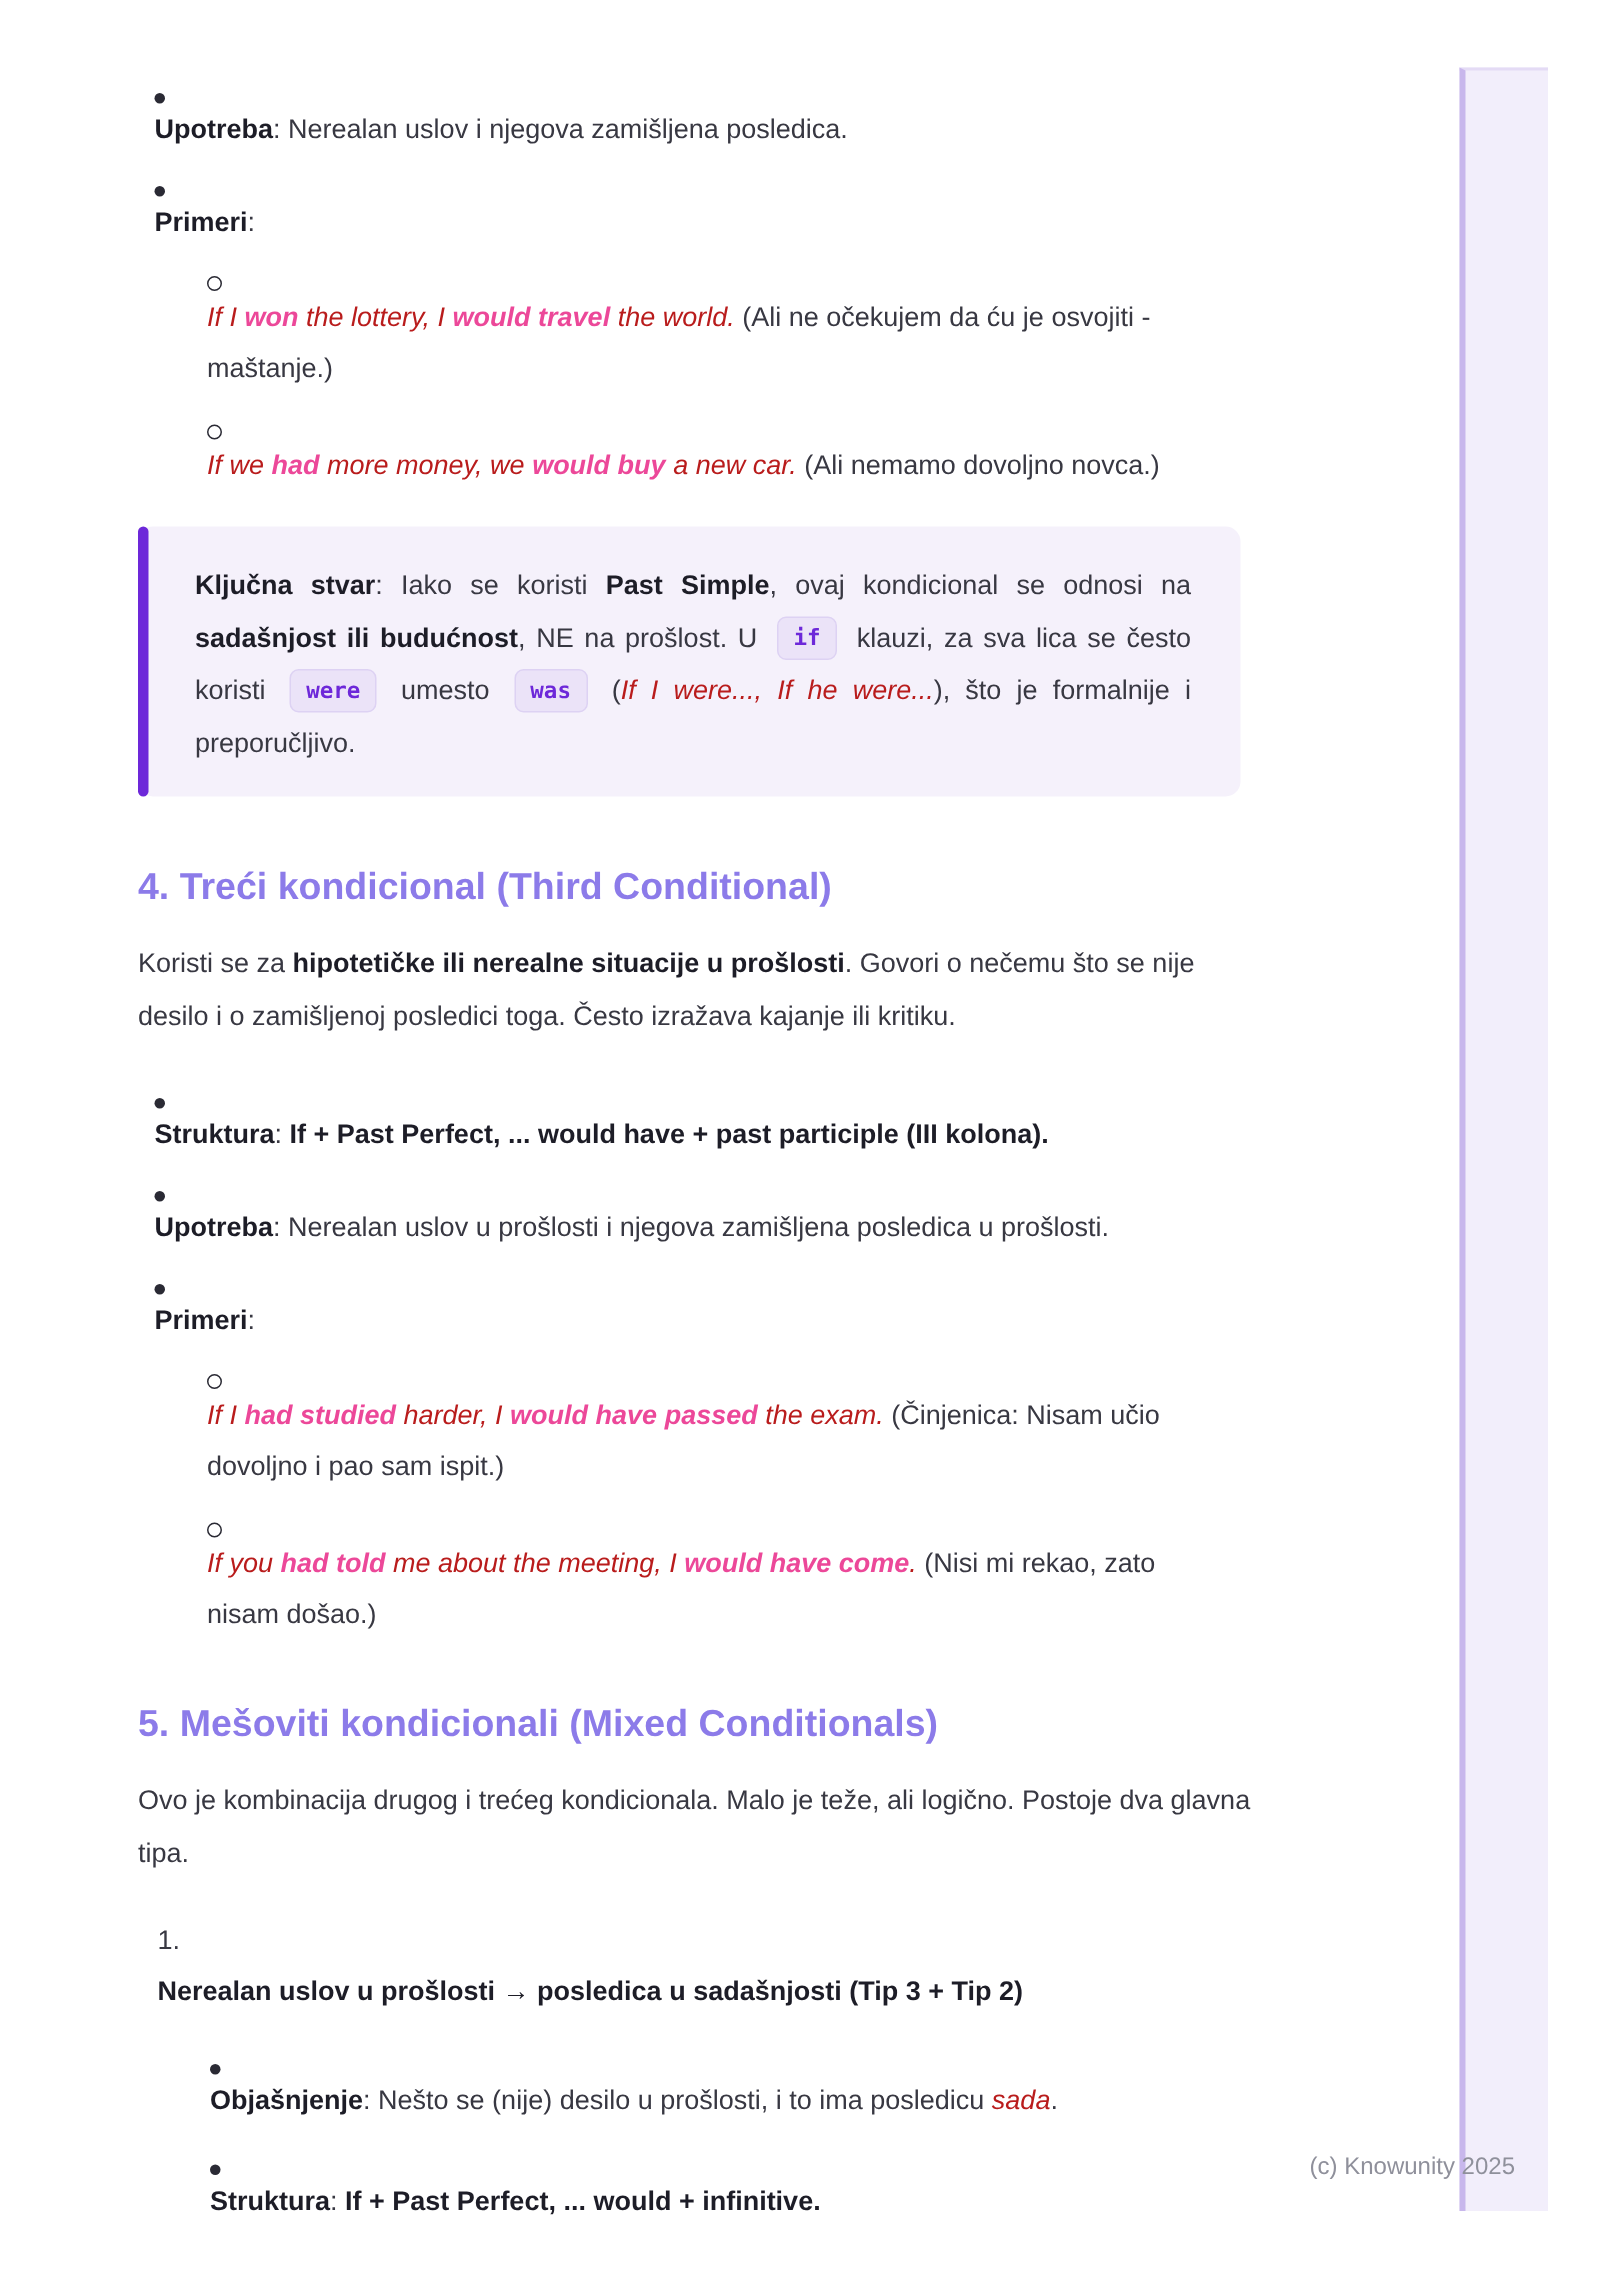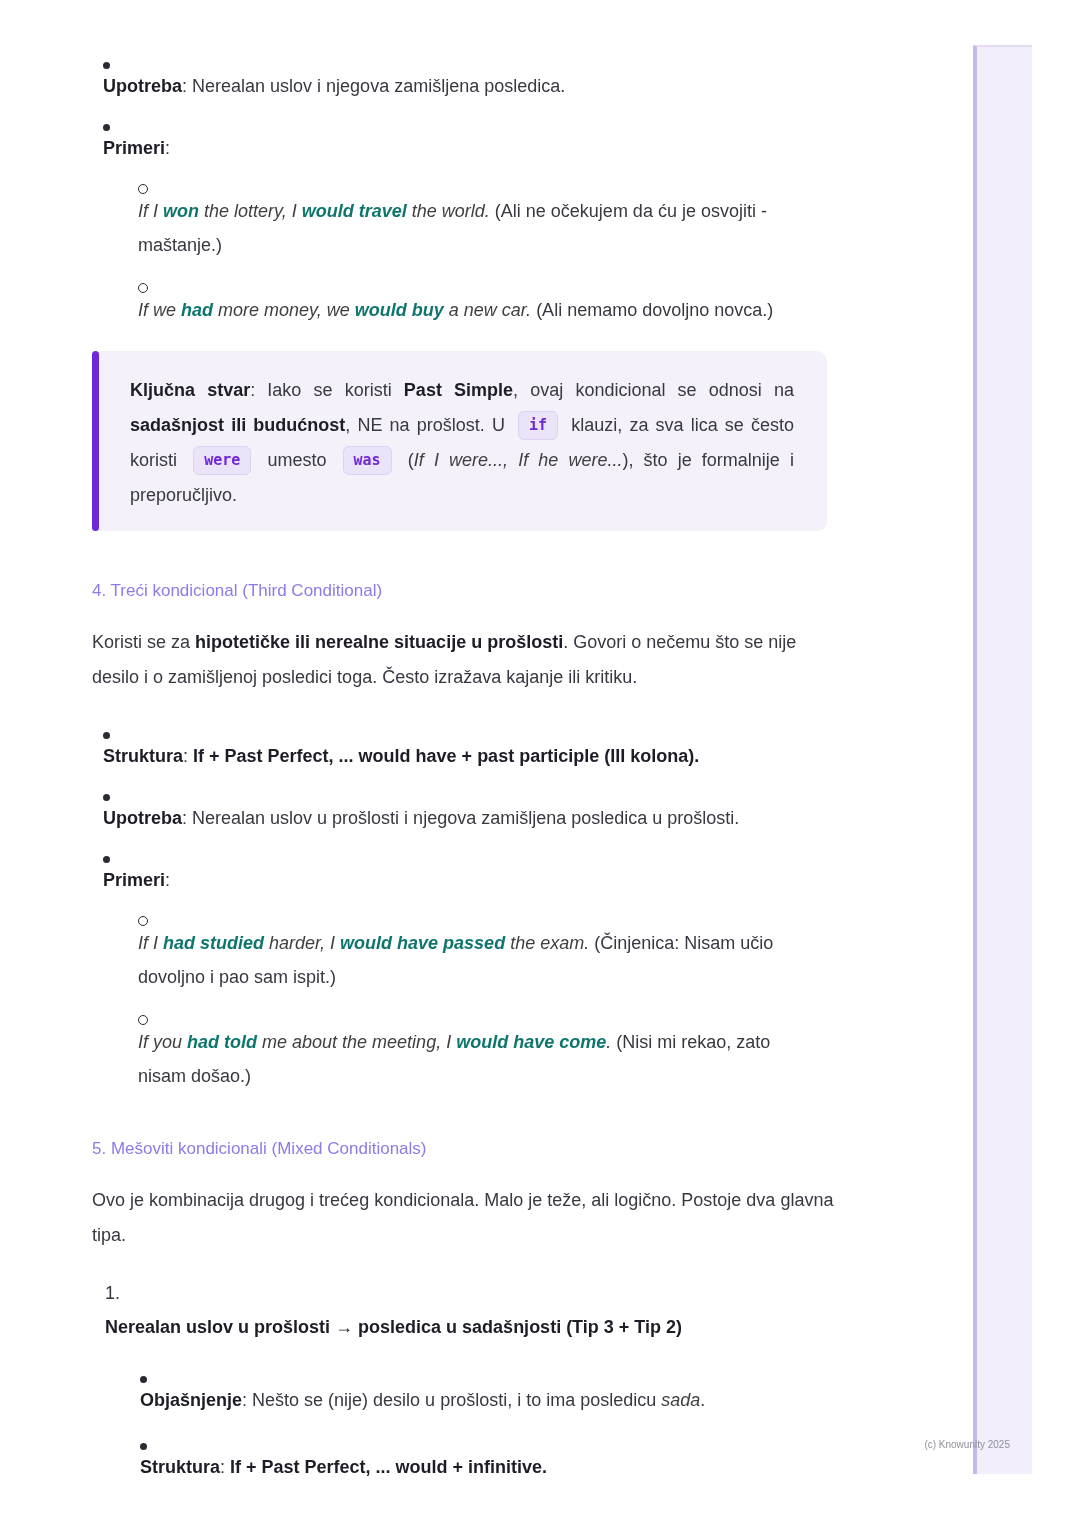--- a/index.html
+++ b/index.html
@@ -21,22 +21,22 @@
   .numbered{padding-left:13px;margin-bottom:18px;margin-top:0;}
   .marker{flex:0 0 auto;display:block;}
   .disc{width:7px;height:7px;border-radius:50%;background:#2a2a34;margin-top:14px;margin-right:12px;}
   .bullet-deep .disc{margin-right:14px;}
   .ring{width:8px;height:8px;border:1.6px solid #2a2a34;border-radius:50%;background:transparent;margin-top:12px;margin-right:13px;}
   .num{flex:0 0 auto;width:21px;color:#383842;}
   .txt{flex:1 1 auto;}
   
   .seg-r{font-style:normal;font-weight:400;}
   .seg-b{font-weight:700;color:#1d1d27;}
-  .seg-i{font-style:italic;color:#404040;}
-  .seg-bi{font-style:italic;font-weight:700;color:#0f766e;}
+  .seg-i{font-style:italic;color:#b91c1c;}
+  .seg-bi{font-style:italic;font-weight:700;color:#ec4899;}
   .chip{
     display:inline-block;
     font-family:"DejaVu Sans Mono","Liberation Mono",monospace;
     font-size:15px;font-weight:700;color:#6d28d9;
     background:#ebe3f8;border:1px solid #ddd2f3;border-radius:6px;
     padding:0px 10px 1px;margin:0 6px;line-height:26px;
     position:relative;top:-1px;
   }
   
   .callout{
@@ -45,38 +45,38 @@
     margin-top:24px;margin-bottom:0;
     padding:22px 33px 18px 38px;
   }
   .callout-bar{
     position:absolute;left:0;top:0;bottom:0;width:7px;
     background:#6d28d9;border-radius:8px;
   }
   .callout-text{line-height:35px;text-align:justify;}
   
   .section-heading{
-    font-size:17px;line-height:36px;font-weight:400;color:#8c7be9;
+    font-size:25px;line-height:36px;font-weight:700;color:#8c7be9;
     margin:42px 0 16px 0;
   }
   .section-heading.h5{margin-top:38px;}
   
   .para{margin:0 0 23px 0;line-height:35px;}
   
   .side-strip{
     position:absolute;left:973px;top:45px;width:55px;height:1427px;
     background:#f2eefb;
     border-left:4px solid #c8b7ec;
     border-top:2px solid #e4dbf5;
     box-sizing:content-box;
   }
   
   .footer{
     position:absolute;top:1436px;right:70px;
-    font-size:10px;line-height:18px;color:#8f909b;z-index:3;
+    font-size:16px;line-height:18px;color:#8f909b;z-index:3;
   }
 </style>
 </head>
 <body>
 
 <div class="content">
     <div class="item bullet1">
       <span class="marker disc"></span>
       <div class="txt"><span class="seg-b">Upotreba</span><span class="seg-r">: Nerealan uslov i njegova zamišljena posledica.</span></div>
     </div>

